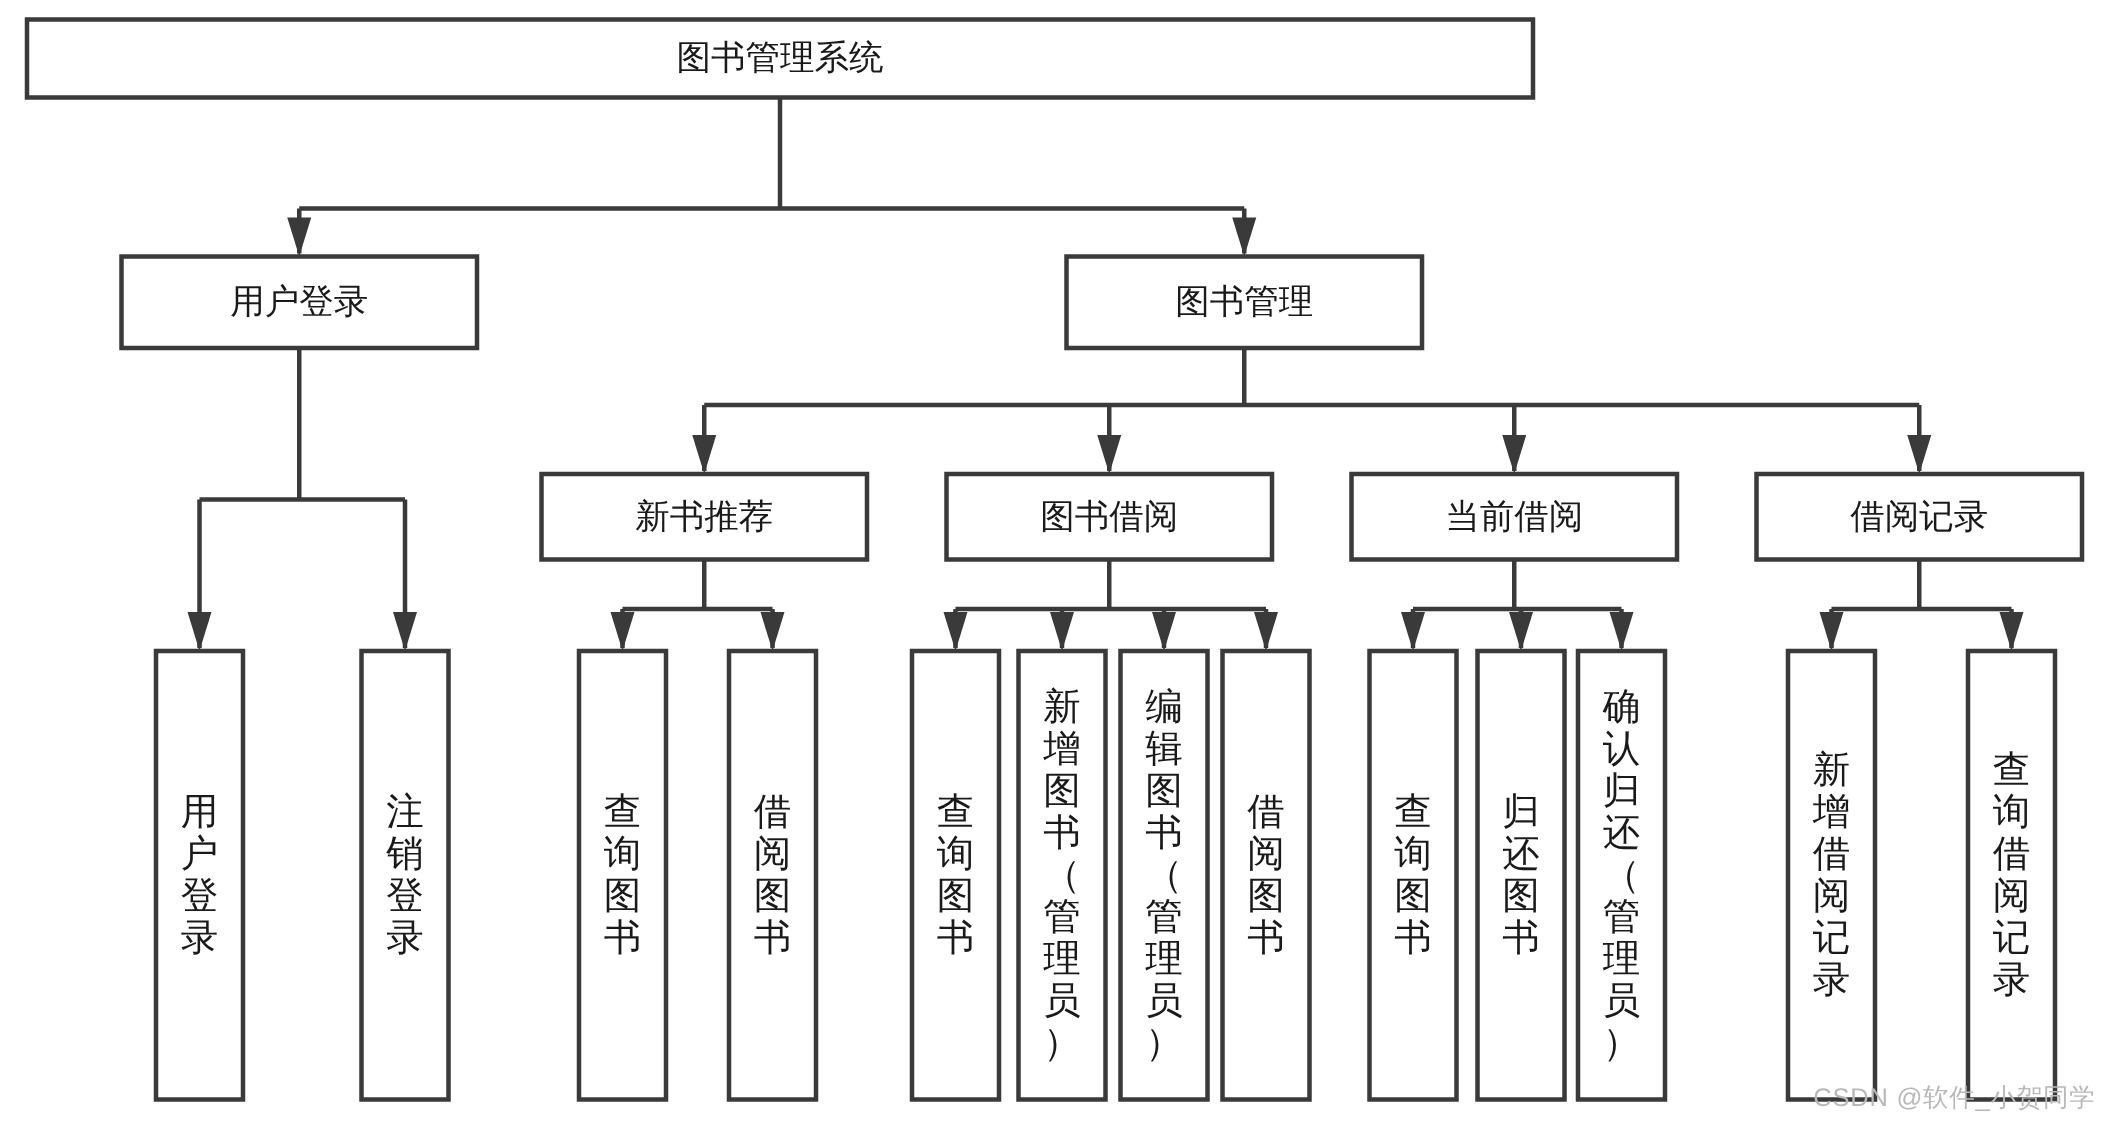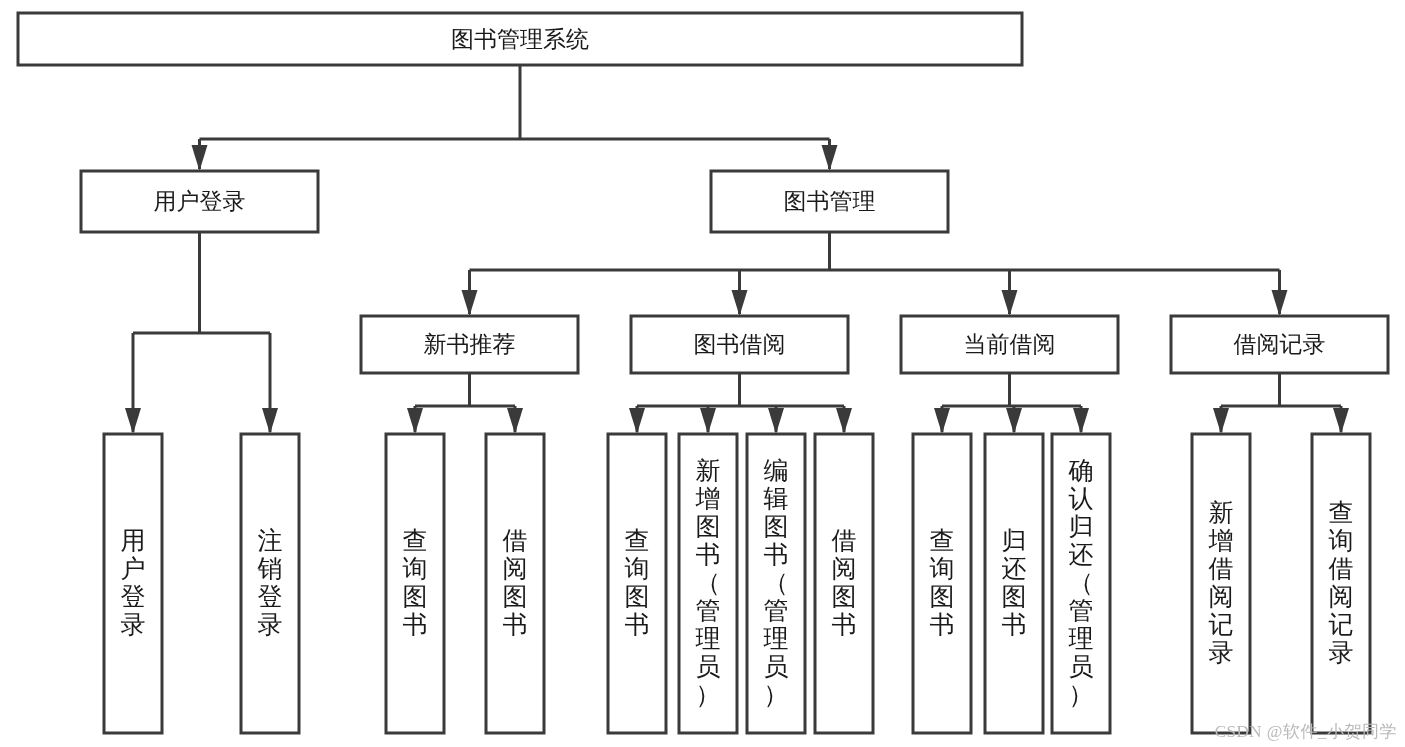--- a/index.html
+++ b/index.html
@@ -53,21 +53,21 @@
     font-family: "DejaVu Sans", "Liberation Sans", sans-serif;
     font-size: 25px;
     text-anchor: middle;
   }
   .watermark {
     position: absolute;
     right: 8px;
     bottom: 4px;
     color: #b9b9b9;
     font-size: 17px;
-    font-family: Liberation Serif, serif;
+    font-family: Liberation Sans, sans-serif;
     white-space: nowrap;
     letter-spacing: 0.5px;
   }
 </style>
 </head>
 <body>
 
 <svg id="diagram" viewBox="0 0 1405 747" xmlns="http://www.w3.org/2000/svg">
   <g id="edges-layer">
       <line x1="520" y1="65" x2="520" y2="139" class="edge" stroke="#3a3a3a"></line>

